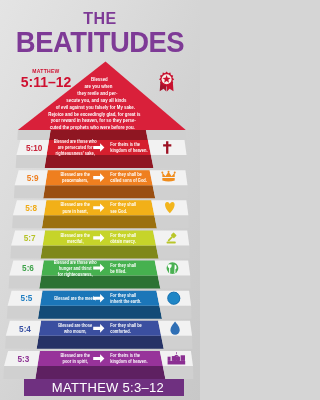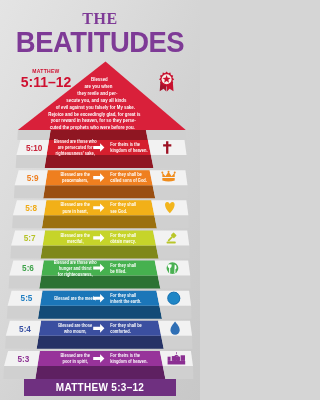--- a/index.html
+++ b/index.html
@@ -3,32 +3,32 @@
 <meta charset="utf-8">
 <title>The Beatitudes</title>
 <style>
   html,body{margin:0;padding:0;background:#d5d5d5;}
   body{width:200px;height:400px;overflow:hidden;
        font-family:"Liberation Sans",sans-serif;}
   .poster{position:relative;width:200px;height:400px;
        background:linear-gradient(118deg,#e4e4e4 0%,#dcdcdc 28%,#d2d2d2 58%,#c8c8c8 100%);}
   svg{position:absolute;left:0;top:0;}
   .t1{position:absolute;left:0;top:10px;width:200px;text-align:center;
-      font-size:16px;font-weight:bold;color:#7e3a96;letter-spacing:0.5px;font-family:Liberation Serif, serif;}
+      font-size:16px;font-weight:bold;color:#7e3a96;letter-spacing:0.5px;}
   .t2{position:absolute;left:0;top:26px;width:200px;text-align:center;
       font-size:29px;font-weight:bold;color:#7e3a96;letter-spacing:-0.5px;transform:scaleX(0.945);}
   .mw{position:absolute;left:16px;top:68px;text-align:center;width:60px;}
   .mw .a{font-size:5px;font-weight:bold;color:#cf1030;letter-spacing:.3px;}
   .mw .b{font-size:14px;font-weight:bold;color:#cf1030;}
   .apextext{font-family:"Liberation Sans",sans-serif;font-size:5.15px;font-weight:bold;fill:#fff;}
   .rowtext{font-family:"Liberation Sans",sans-serif;font-size:4.85px;font-weight:bold;fill:#fff;}
   .verse{font-family:"Liberation Sans",sans-serif;font-size:8.2px;font-weight:bold;}
   .bottombar{position:absolute;left:24px;top:379px;width:152px;height:17px;
-      background:#6f3080;color:#fff;font-size:10px;font-weight:bold;
-      display:flex;align-items:center;justify-content:center;letter-spacing:.3px;}
+      background:#6f3080;color:#fff;font-size:13px;font-weight:normal;
+      display:flex;align-items:center;justify-content:center;letter-spacing:.3px;padding-left:8px;}
 </style>
 </head>
 <body>
 
 <div class="poster">
   <svg id="pyramid" width="200" height="400" viewBox="0 0 200 400">
       <g>
         <path d="M50.6,130 L145.9,130 L147.9,140 L49,140 Z" fill="#8f1622"></path>
         <path d="M17.884999999999998,130 L50.6,130 L49,140 L17.299999999999997,140 Z" fill="#d0d0d0"></path>
         <path d="M145.9,130 L185.7865,130 L186.0915,140 L147.9,140 Z" fill="#d0d0d0"></path>

